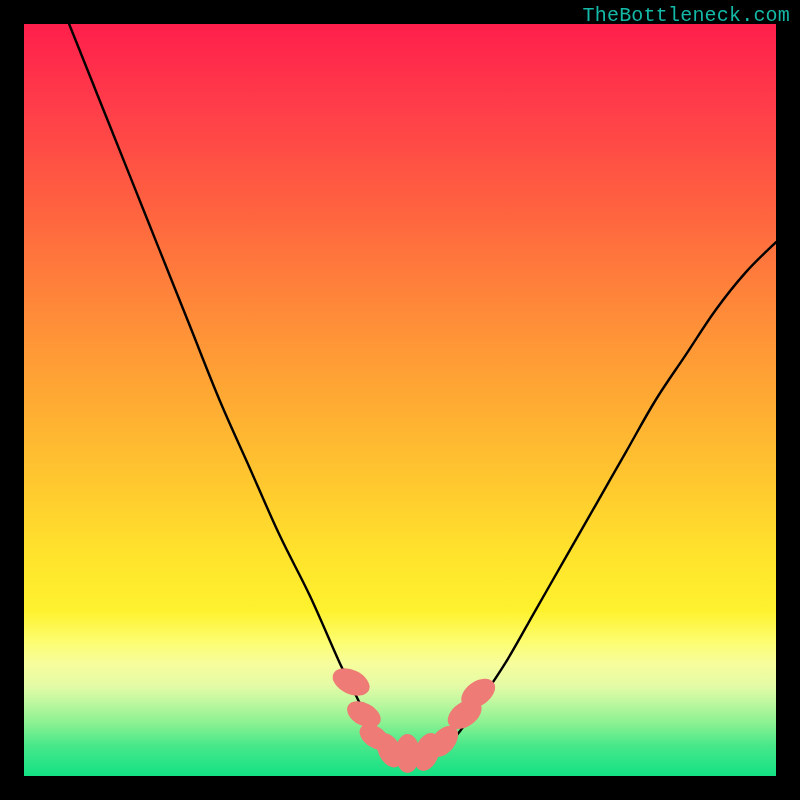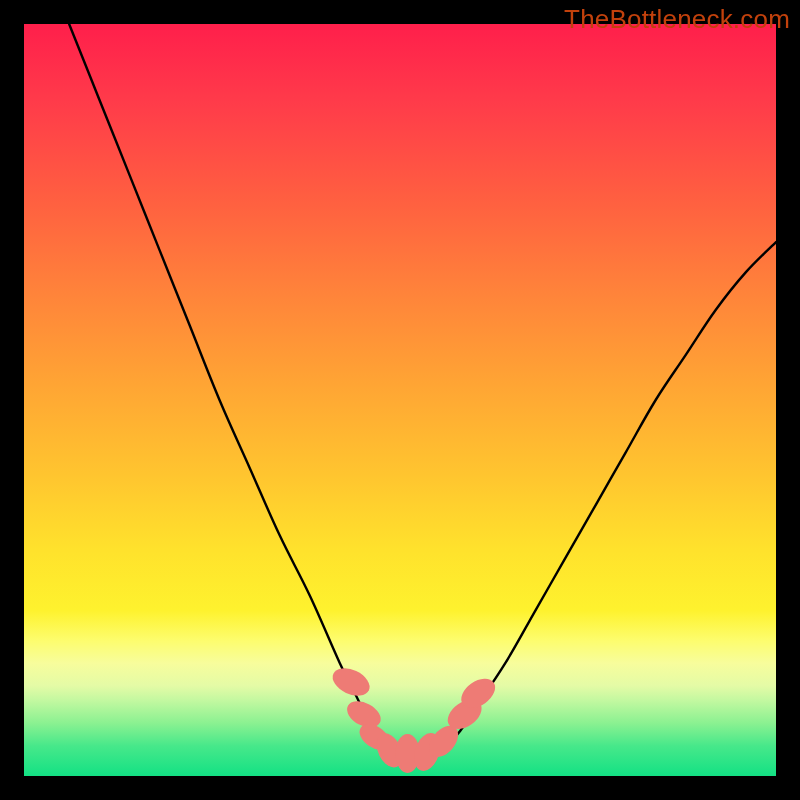--- a/index.html
+++ b/index.html
@@ -41,24 +41,25 @@
       #c2f8a0 90%,
       #8af191 93%,
       #47e88a 96%,
       #13e184 100%
     );
   }
   .watermark {
     position: absolute;
     top: 4px;
     right: 10px;
-    color: #c2410c;
-    font-size: 26px;
+    color: #14b8a6;
+    font-size: 20px;
     letter-spacing: 0.2px;
     user-select: none;
+    font-family: Liberation Mono, monospace;
   }
   svg.curve {
     position: absolute;
     left: 0;
     top: 0;
     width: 752px;
     height: 752px;
     overflow: visible;
   }
 </style>

